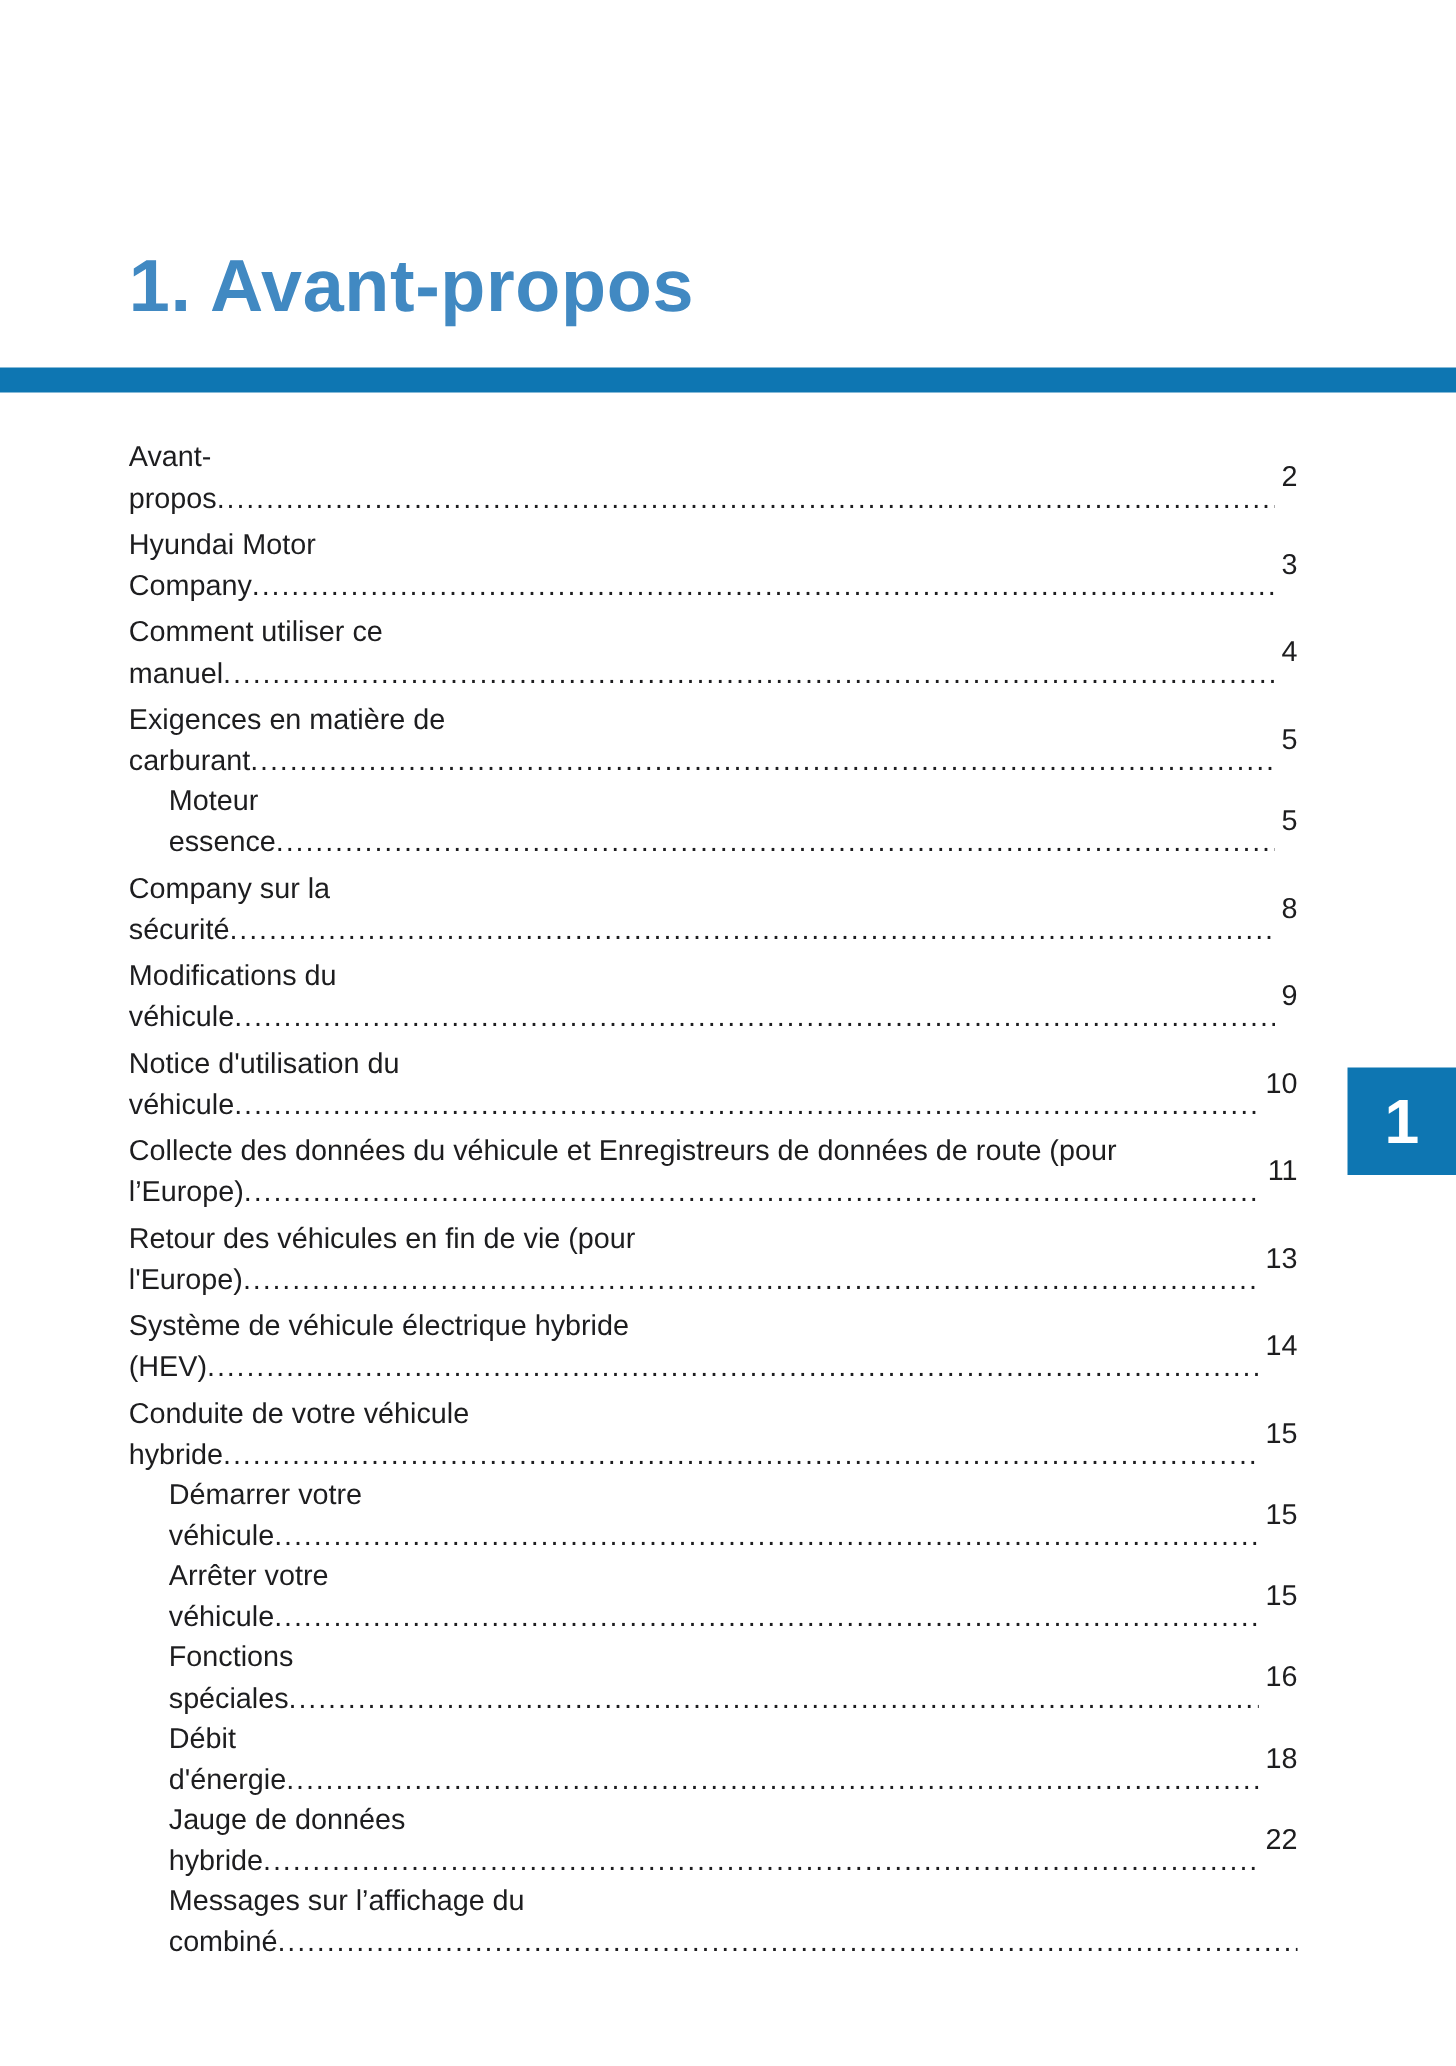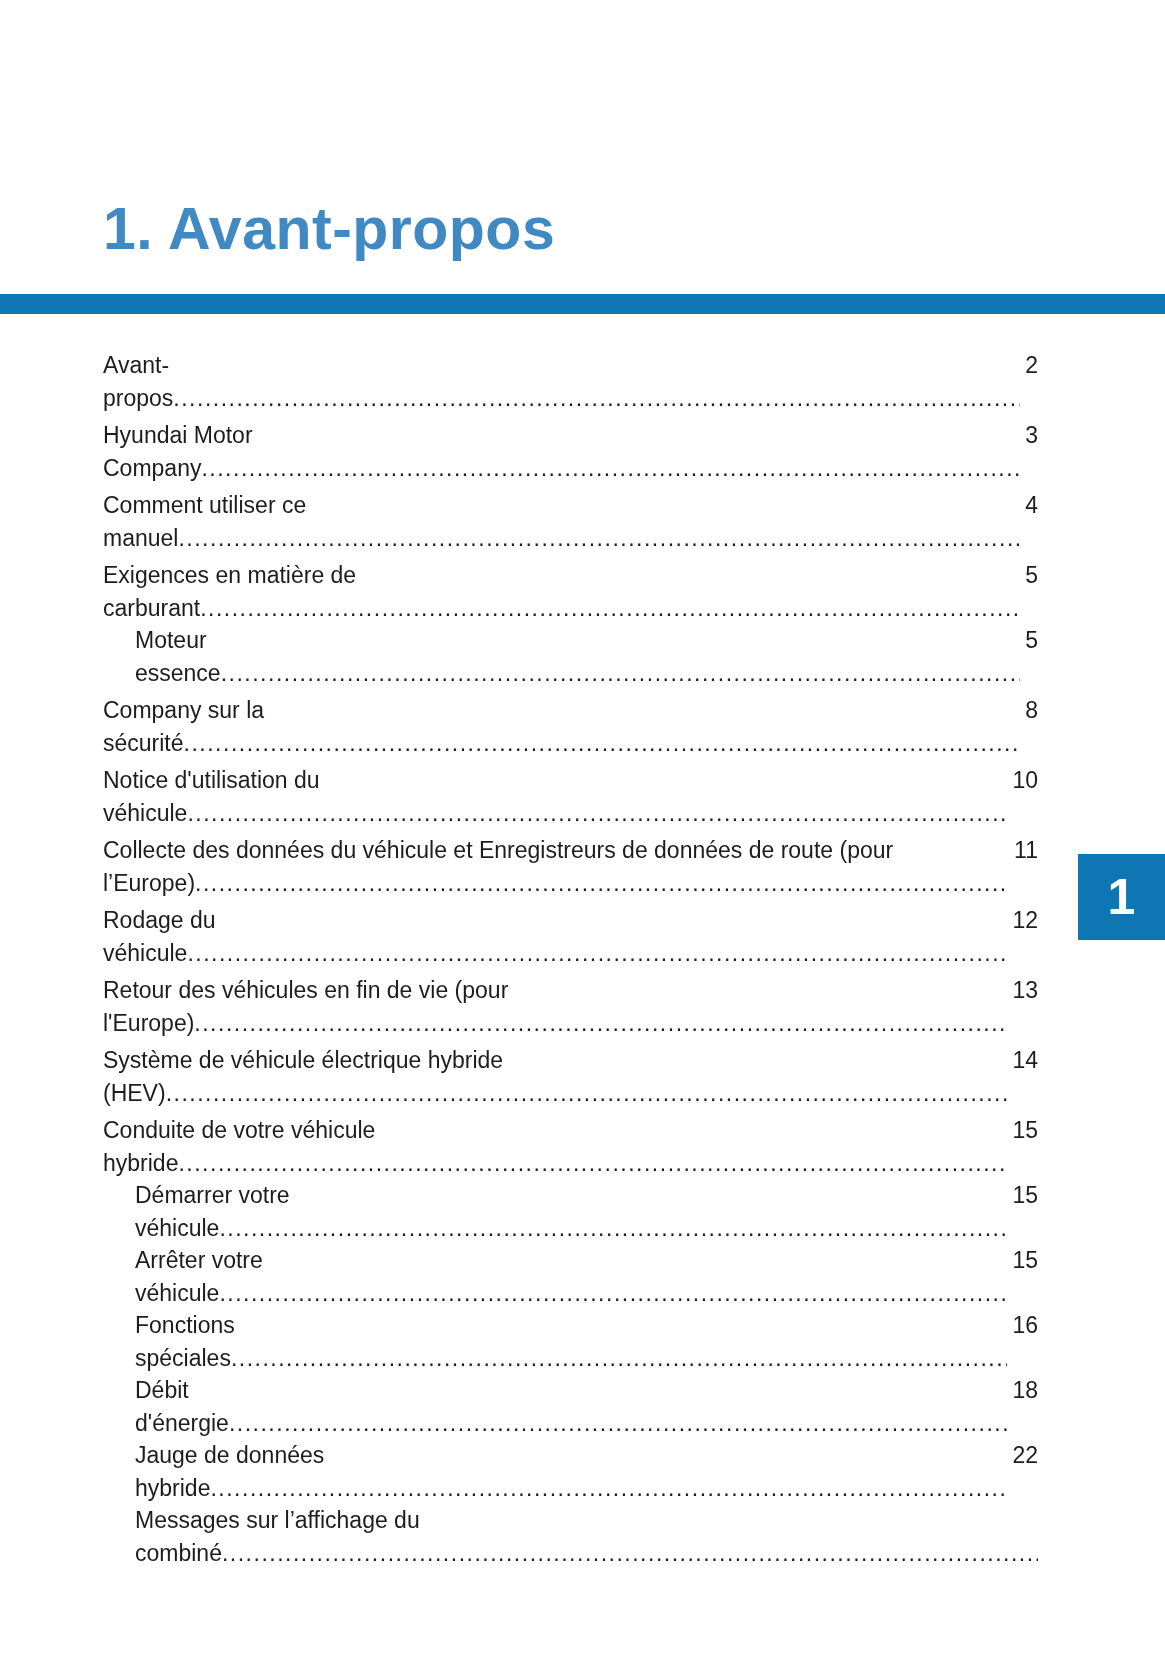--- a/index.html
+++ b/index.html
@@ -35,21 +35,21 @@
   .toc {
     position: absolute;
     top: 337px;
     left: 103px;
     width: 935px;
     font-size: 23px;
     line-height: 32.5px;
   }
   .toc-row {
     display: flex;
-    align-items: flex-start;
+    align-items: center;
   }
   .toc-row.level-1:not(:first-child) { margin-top: 5px; }
   .toc-row.level-2 { padding-left: 32px; }
   .toc-label {
     flex: 1 1 auto;
     min-width: 0;
     overflow: hidden;
   }
   .toc-label::after {
     content: "................................................................................................................................................................................................................................................................................................................";
@@ -112,35 +112,35 @@
   <div class="toc-row level-2">
     <span class="toc-label">Moteur essence</span>
     <span class="toc-page">5</span>
   </div>
 
   <div class="toc-row level-1">
     <span class="toc-label">Company sur la sécurité</span>
     <span class="toc-page">8</span>
   </div>
 
+  <div class="toc-row level-1">
+    <span class="toc-label">Modifications du véhicule</span>
+    <span class="toc-page">9</span>
+  </div>
 
   <div class="toc-row level-1">
     <span class="toc-label">Notice d'utilisation du véhicule</span>
     <span class="toc-page">10</span>
   </div>
 
   <div class="toc-row level-1">
     <span class="toc-label">Collecte des données du véhicule et Enregistreurs de données de route (pour l’Europe)</span>
     <span class="toc-page">11</span>
   </div>
 
-  <div class="toc-row level-1">
-    <span class="toc-label">Rodage du véhicule</span>
-    <span class="toc-page">12</span>
-  </div>
 
   <div class="toc-row level-1">
     <span class="toc-label">Retour des véhicules en fin de vie (pour l'Europe)</span>
     <span class="toc-page">13</span>
   </div>
 
   <div class="toc-row level-1">
     <span class="toc-label">Système de véhicule électrique hybride (HEV)</span>
     <span class="toc-page">14</span>
   </div>

